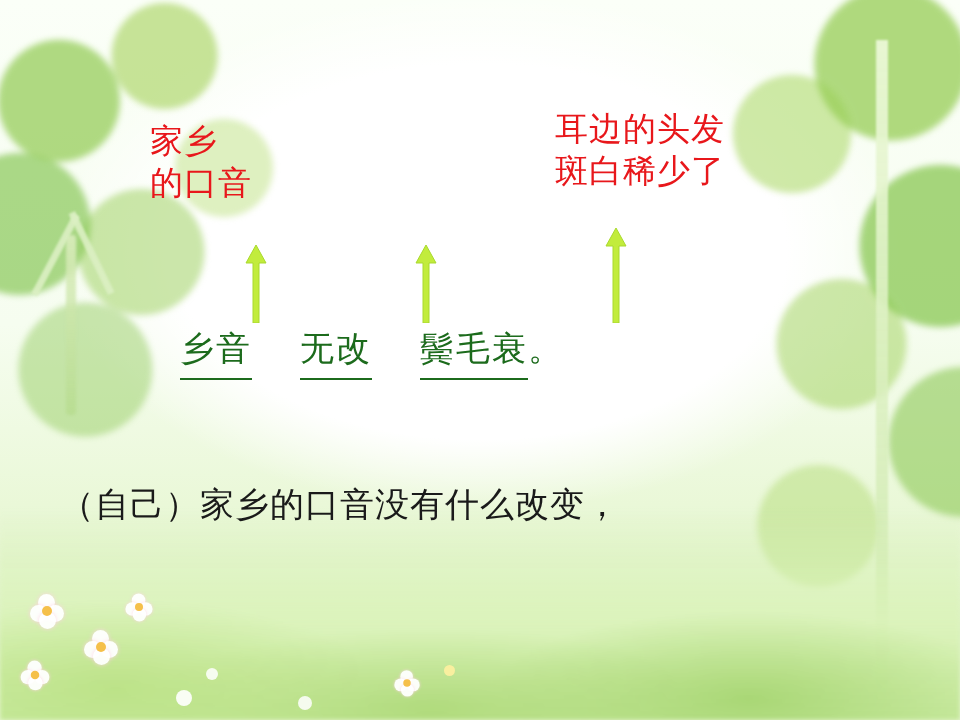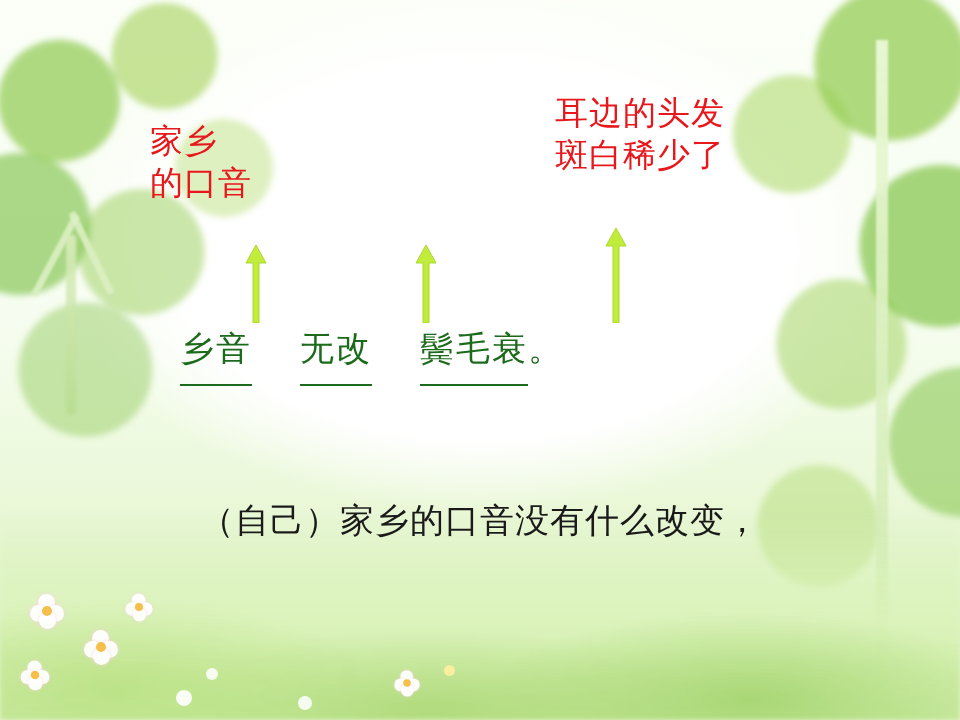--- a/index.html
+++ b/index.html
@@ -127,21 +127,21 @@
     position: absolute;
     color: #e8171b;
     font-family: "DejaVu Serif", "Liberation Serif", serif;
     font-size: 33px;
     line-height: 1.28;
     white-space: pre-line;
     letter-spacing: 1px;
   }
   .annot-1 { left: 150px; top: 120px; width: 150px; }
   .annot-2 { left: 352px; top: 120px; width: 160px; }
-  .annot-3 { left: 555px; top: 92px; width: 250px; text-align: left; }
+  .annot-3 { left: 555px; top: 108px; width: 250px; text-align: left; }
 
   .arrow {
     position: absolute;
     width: 22px;
     height: 78px;
   }
   .arrow svg { display: block; }
   .arrow-1 { left: 245px; top: 245px; }
   .arrow-2 { left: 415px; top: 245px; }
   .arrow-3 { left: 605px; top: 228px; }
@@ -152,37 +152,36 @@
     width: 620px;
     color: #1c6b1c;
     font-family: "DejaVu Serif", "Liberation Serif", serif;
     font-size: 34px;
     letter-spacing: 2px;
     white-space: nowrap;
   }
   .poem-seg {
     display: inline-block;
     border-bottom: 2px solid #1c6b1c;
-    padding-bottom: 12px;
+    padding-bottom: 6px;
   }
   .gap { display: inline-block; width: 48px; }
   .period {
     display: inline-block;
     color: #1c6b1c;
   }
 
   .translation {
     position: absolute;
-    left: 60px; top: 496px;
+    left: 60px; top: 480px;
     width: 840px;
     color: #1a1a1a;
     font-family: "DejaVu Serif", "Liberation Serif", serif;
     font-size: 34px;
     line-height: 1.42;
-    text-align: center;
     letter-spacing: 1px;
   }
   .translation .l2 { display: block; }
 </style>
 </head>
 <body>
 
 <div id="slide">
 
   <div class="bg-layer bg-base"></div>

